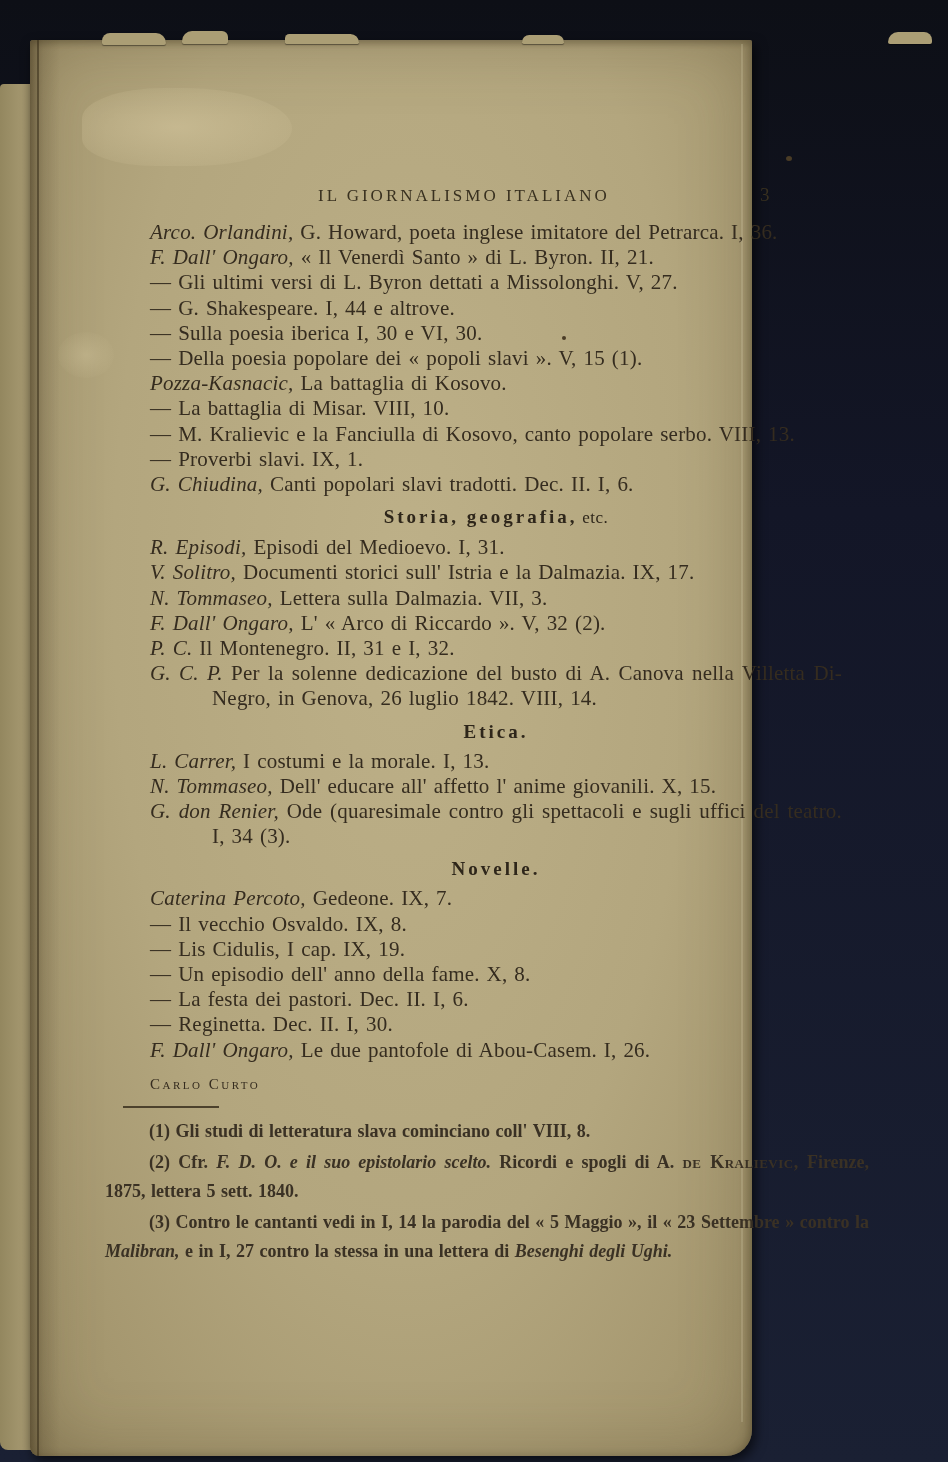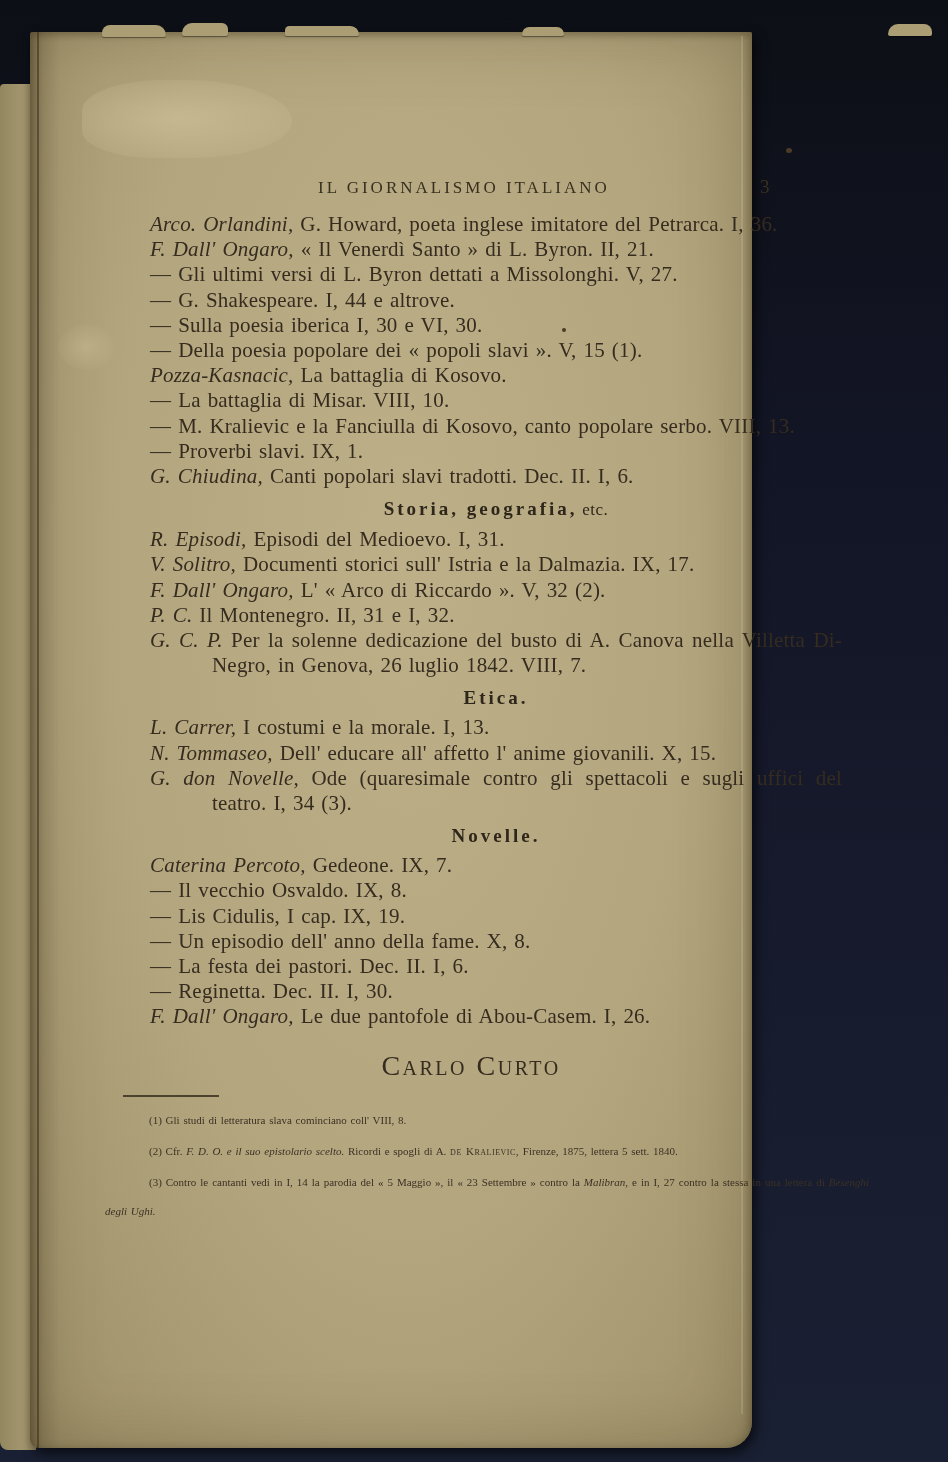--- a/index.html
+++ b/index.html
@@ -7,21 +7,21 @@
     width:948px;height:1462px;position:relative;overflow:hidden;
     background:linear-gradient(180deg,#0d0f16 0%,#131627 35%,#1a2033 100%);
     font-family:"Liberation Serif","DejaVu Serif",serif;
   }
   .adjacent-page{
     position:absolute;left:0;top:84px;bottom:12px;width:36px;
     background:linear-gradient(90deg,#93875f 0%,#a3966e 60%,#998c64 100%);
     border-radius:4px 0 0 8px;
   }
   .paper{
-    position:absolute;left:30px;top:32px;width:722px;height:1416px;
+    position:absolute;left:30px;top:40px;width:722px;height:1416px;
     background:radial-gradient(ellipse at 52% 38%,#bdb088 0%,#b3a67e 55%,#a3956d 88%,#998b64 100%);
     border-radius:3px 2px 26px 9px;
     box-shadow:inset 0 0 70px rgba(80,66,38,.33), inset -4px 0 8px rgba(55,45,25,.28),
                inset 0 4px 6px rgba(60,48,26,.25), 3px 5px 12px rgba(0,0,0,.65);
   }
   .binding-fold{
     position:absolute;left:0;top:0;bottom:0;width:30px;
     background:linear-gradient(90deg,rgba(66,53,30,.45) 0%,rgba(66,53,30,.15) 45%,rgba(66,53,30,0) 100%);
     border-radius:3px 0 0 9px;
   }
@@ -56,28 +56,28 @@
     letter-spacing:.2px;word-spacing:1.5px;
   }
   .sec-heading{
     margin:8px 0 5px;text-align:center;
     font-size:19px;line-height:24px;font-weight:bold;letter-spacing:3px;color:#2e261a;
   }
   .seg-i{font-style:italic;}
   .seg-sc{font-variant:small-caps;letter-spacing:.5px;}
   .seg-hs{font-size:17px;font-weight:normal;letter-spacing:.5px;}
   .signature{
-    text-align:center;padding-right:50px;margin-top:20px;
-    font-variant:small-caps;letter-spacing:2.5px;font-size:28px;color:#352c1f;
+    text-align:left;padding-right:50px;margin-top:13px;
+    font-variant:small-caps;letter-spacing:2.5px;font-size:15px;color:#352c1f;
   }
   .footnote-rule{width:96px;height:2px;background:#4c412c;margin:13px 0 9px -27px;}
   .footnotes{margin-left:-45px;width:764px;}
   .footnote{
-    margin:0 0 2px;font-size:11px;line-height:29px;
-    text-align:justify;text-indent:44px;color:#3a3124;word-spacing:1px;
+    margin:0 0 2px;font-size:18px;line-height:29px;
+    text-align:justify;text-indent:44px;color:#3a3124;word-spacing:1px;font-weight:bold;
   }
 </style>
 </head>
 <body>
 
 <div class="adjacent-page"></div>
 
 <div class="paper">
   <div class="tear t1"></div>
   <div class="tear t2"></div>
@@ -107,29 +107,30 @@
           <p class="entry"><span class="seg-i">Pozza-Kasnacic,</span><span class="seg-p"> La battaglia di Kosovo.</span></p>
           <p class="entry"><span class="seg-p">— La battaglia di Misar. VIII, 10.</span></p>
           <p class="entry"><span class="seg-p">— M. Kralievic e la Fanciulla di Kosovo, canto popolare serbo. VIII, 13.</span></p>
           <p class="entry"><span class="seg-p">— Proverbi slavi. IX, 1.</span></p>
           <p class="entry"><span class="seg-i">G. Chiudina,</span><span class="seg-p"> Canti popolari slavi tradotti. Dec. II. I, 6.</span></p>
         </section>
         <section>
           <h2 class="sec-heading"><span class="seg-b">Storia, geografia,</span><span class="seg-hs"> etc.</span></h2>
           <p class="entry"><span class="seg-i">R. Episodi,</span><span class="seg-p"> Episodi del Medioevo. I, 31.</span></p>
           <p class="entry"><span class="seg-i">V. Solitro,</span><span class="seg-p"> Documenti storici sull' Istria e la Dalmazia. IX, 17.</span></p>
+          <p class="entry"><span class="seg-i">N. Tommaseo,</span><span class="seg-p"> Lettera sulla Dalmazia. VII, 3.</span></p>
           <p class="entry"><span class="seg-i">F. Dall' Ongaro,</span><span class="seg-p"> L' « Arco di Riccardo ». V, 32 (2).</span></p>
           <p class="entry"><span class="seg-i">P. C.</span><span class="seg-p"> Il Montenegro. II, 31 e I, 32.</span></p>
-          <p class="entry"><span class="seg-i">G. C. P.</span><span class="seg-p"> Per la solenne dedicazione del busto di A. Canova nella Villetta Di-Negro, in Genova, 26 luglio 1842. VIII, 7.</span></p>
+          <p class="entry"><span class="seg-i">G. C. P.</span><span class="seg-p"> Per la solenne dedicazione del busto di A. Canova nella Villetta Di-Negro, in Genova, 26 luglio 1842. VIII, 14.</span></p>
         </section>
         <section>
           <h2 class="sec-heading"><span class="seg-b">Etica.</span></h2>
           <p class="entry"><span class="seg-i">L. Carrer,</span><span class="seg-p"> I costumi e la morale. I, 13.</span></p>
           <p class="entry"><span class="seg-i">N. Tommaseo,</span><span class="seg-p"> Dell' educare all' affetto l' anime giovanili. X, 15.</span></p>
-          <p class="entry"><span class="seg-i">G. don Novelle,</span><span class="seg-p"> Ode (quaresimale contro gli spettacoli e sugli uffici del teatro. I, 34 (3).</span></p>
+          <p class="entry"><span class="seg-i">G. don Renier,</span><span class="seg-p"> Ode (quaresimale contro gli spettacoli e sugli uffici del teatro. I, 34 (3).</span></p>
         </section>
         <section>
           <h2 class="sec-heading"><span class="seg-b">Novelle.</span></h2>
           <p class="entry"><span class="seg-i">Caterina Percoto,</span><span class="seg-p"> Gedeone. IX, 7.</span></p>
           <p class="entry"><span class="seg-p">— Il vecchio Osvaldo. IX, 8.</span></p>
           <p class="entry"><span class="seg-p">— Lis Cidulis, I cap. IX, 19.</span></p>
           <p class="entry"><span class="seg-p">— Un episodio dell' anno della fame. X, 8.</span></p>
           <p class="entry"><span class="seg-p">— La festa dei pastori. Dec. II. I, 6.</span></p>
           <p class="entry"><span class="seg-p">— Reginetta. Dec. II. I, 30.</span></p>
           <p class="entry"><span class="seg-i">F. Dall' Ongaro,</span><span class="seg-p"> Le due pantofole di Abou-Casem. I, 26.</span></p>

